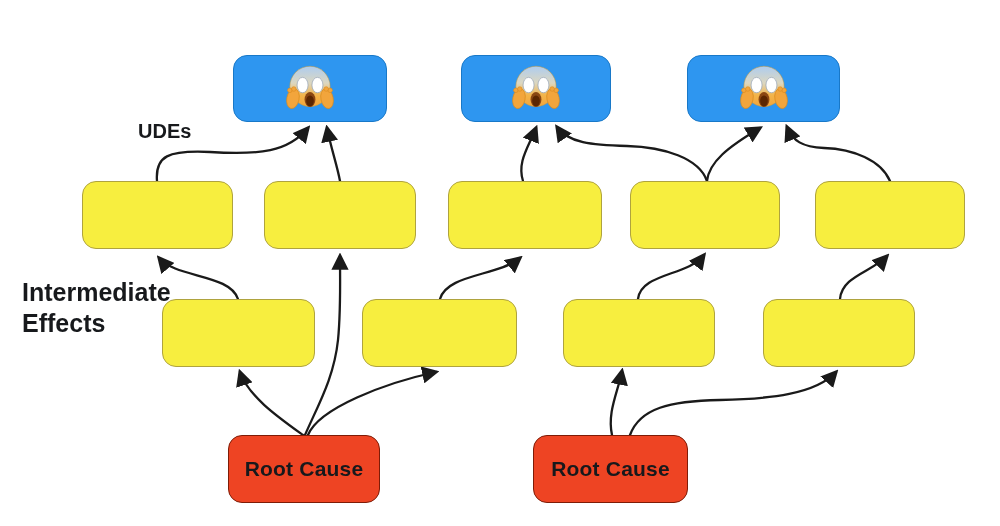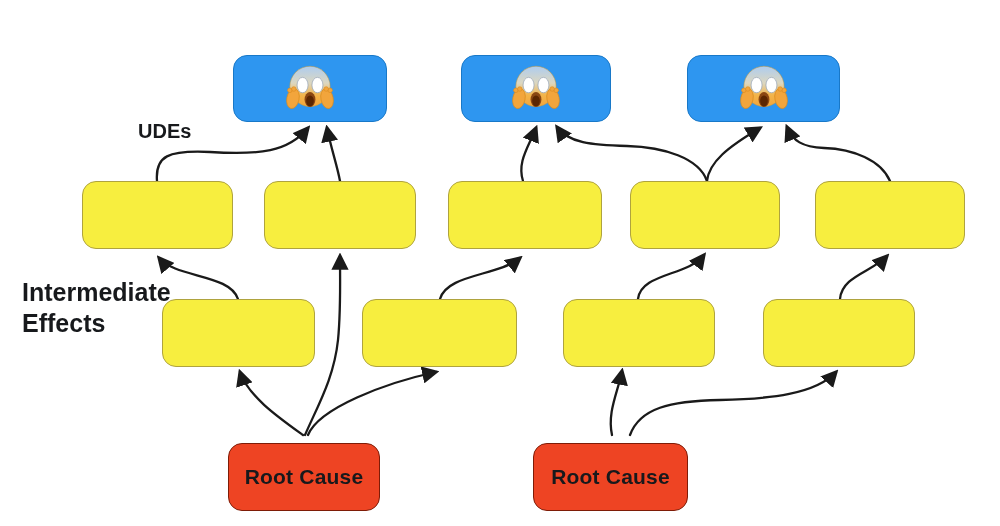--- a/index.html
+++ b/index.html
@@ -8,21 +8,21 @@
     font-family:"Liberation Sans","DejaVu Sans",sans-serif;overflow:hidden;
   }
   .edges{position:absolute;left:0;top:0;width:1000px;height:526px;z-index:1;}
   .edges path.conn{fill:none;stroke:var(--arrow,#1a1a1a);stroke-width:2.3;stroke-linecap:round;}
   .node{
     position:absolute;z-index:2;border-radius:14px;display:flex;
     align-items:center;justify-content:center;box-sizing:border-box;
   }
   .ude{background:var(--ude-fill,#2E96F0);border:1.6px solid #1878C8;}
   .inter{background:var(--intermediate-fill,#F7EE3F);border:1.4px solid #AFA33E;}
-  .root{background:var(--root-fill,#EE4423);border:1.6px solid #7E1C07;margin-top:8px;}
+  .root{background:var(--root-fill,#EE4423);border:1.6px solid #7E1C07;}
   .root .node-label{
     font-size:21px;font-weight:700;color:#17191c;letter-spacing:.2px;
   }
   .side-label{
     position:absolute;z-index:2;font-weight:700;color:#17191c;
   }
   .label-udes{left:138px;top:80px;font-size:20px;margin-top:40px;}
   .label-intermediate{left:22px;top:277px;font-size:25px;line-height:31px;width:150px;}
   .scream{width:56px;height:56px;display:block;}
   .hidden-defs{position:absolute;width:0;height:0;overflow:hidden;}

